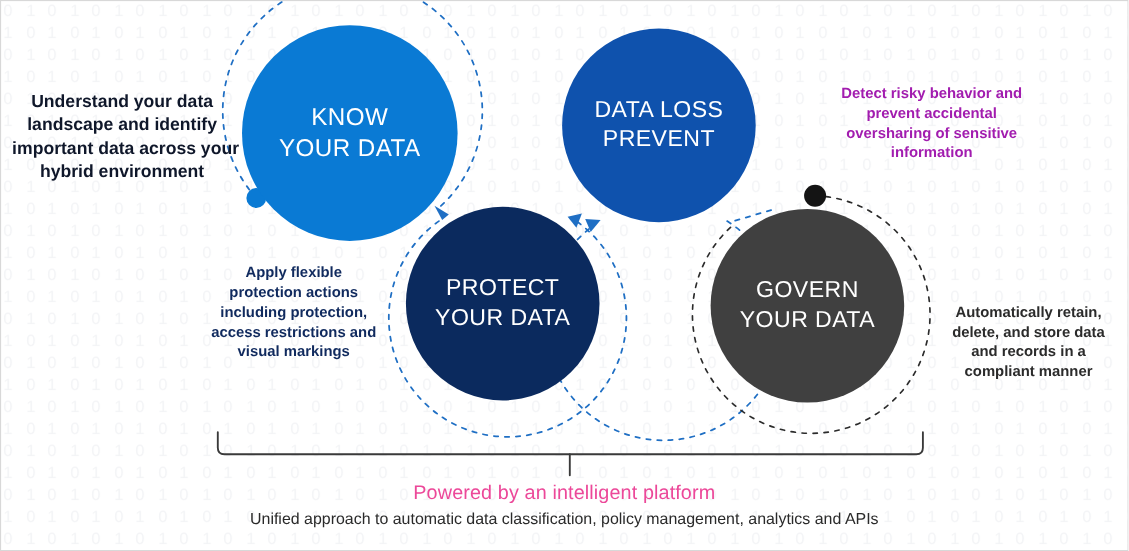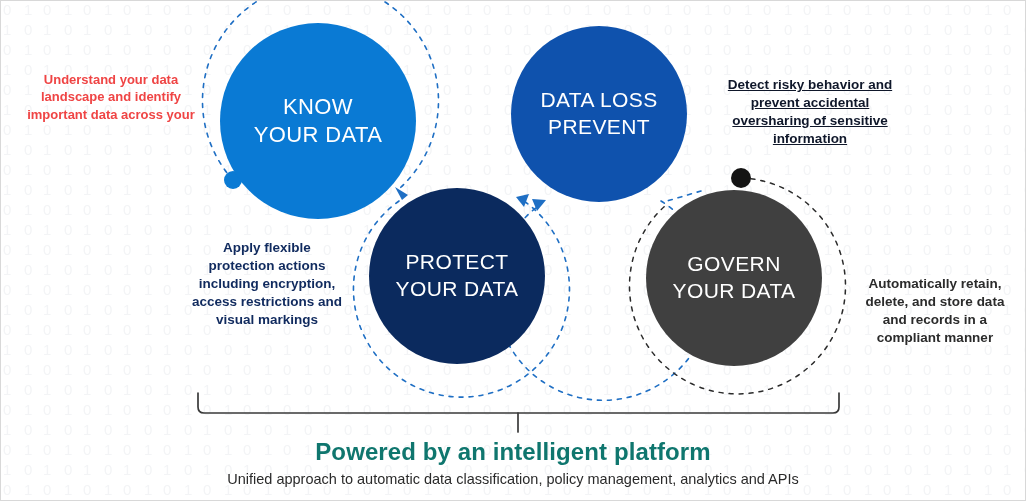--- a/index.html
+++ b/index.html
@@ -59,23 +59,23 @@
   .callout .ln { display: block; white-space: nowrap; }
 
   #footer-block {
     position: absolute;
     z-index: 4;
     left: 0;
     right: 0;
     text-align: center;
   }
   #footer-title {
-    font-size: 24px;
-    font-weight: bold;
-    color: #0f766e;
+    font-size: 18px;
+    font-weight: normal;
+    color: #ec4899;
     letter-spacing: 0.1px;
   }
   #footer-sub {
     font-size: 14.5px;
     color: #2a2a2a;
     margin-top: 5px;
   }
 </style>
 </head>
 <body>
@@ -149,37 +149,38 @@
   <div class="node" id="node-protect" style="left:368px; top:187px; width:176px; height:176px; background:#0b2a5e; font-size:21px; font-weight:normal;text-align:center;">
     <span class="ln">PROTECT</span>
     <span class="ln">YOUR DATA</span>
   </div>
 
   <div class="node" id="node-govern" style="left:645px; top:189px; width:176px; height:176px; background:#404040; font-size:21px; font-weight:normal;">
     <span class="ln">GOVERN</span>
     <span class="ln">YOUR DATA</span>
   </div>
 
-  <div class="callout" id="callout-know" style="left:10px; top:70px; width:200px; color:#ef4444; font-size:13px;">
+  <div class="callout" id="callout-know" style="left:10px; top:81px; width:200px; color:#0f172a; font-size:16px;">
     <span class="ln">Understand your data</span>
     <span class="ln">landscape and identify</span>
     <span class="ln">important data across your</span>
+    <span class="ln">hybrid environment</span>
   </div>
 
-  <div class="callout" id="callout-prevent" style="left:709px; top:75px; width:200px; color:#0f172a; font-size:13.5px;text-decoration:underline;">
+  <div class="callout" id="callout-prevent" style="left:746px; top:75px; width:200px; color:#a21caf; font-size:13.5px;">
     <span class="ln">Detect risky behavior and</span>
     <span class="ln">prevent accidental</span>
     <span class="ln">oversharing of sensitive</span>
     <span class="ln">information</span>
   </div>
 
   <div class="callout" id="callout-protect" style="left:180px; top:238px; width:172px; color:#102a5e; font-size:13.5px;">
     <span class="ln">Apply flexible</span>
     <span class="ln">protection actions</span>
-    <span class="ln">including encryption,</span>
+    <span class="ln">including protection,</span>
     <span class="ln">access restrictions and</span>
     <span class="ln">visual markings</span>
   </div>
 
   <div class="callout" id="callout-govern" style="left:848px; top:250px; width:172px; color:#2b2b2b; font-size:13.5px;margin-top:24px;">
     <span class="ln">Automatically retain,</span>
     <span class="ln">delete, and store data</span>
     <span class="ln">and records in a</span>
     <span class="ln">compliant manner</span>
   </div>

